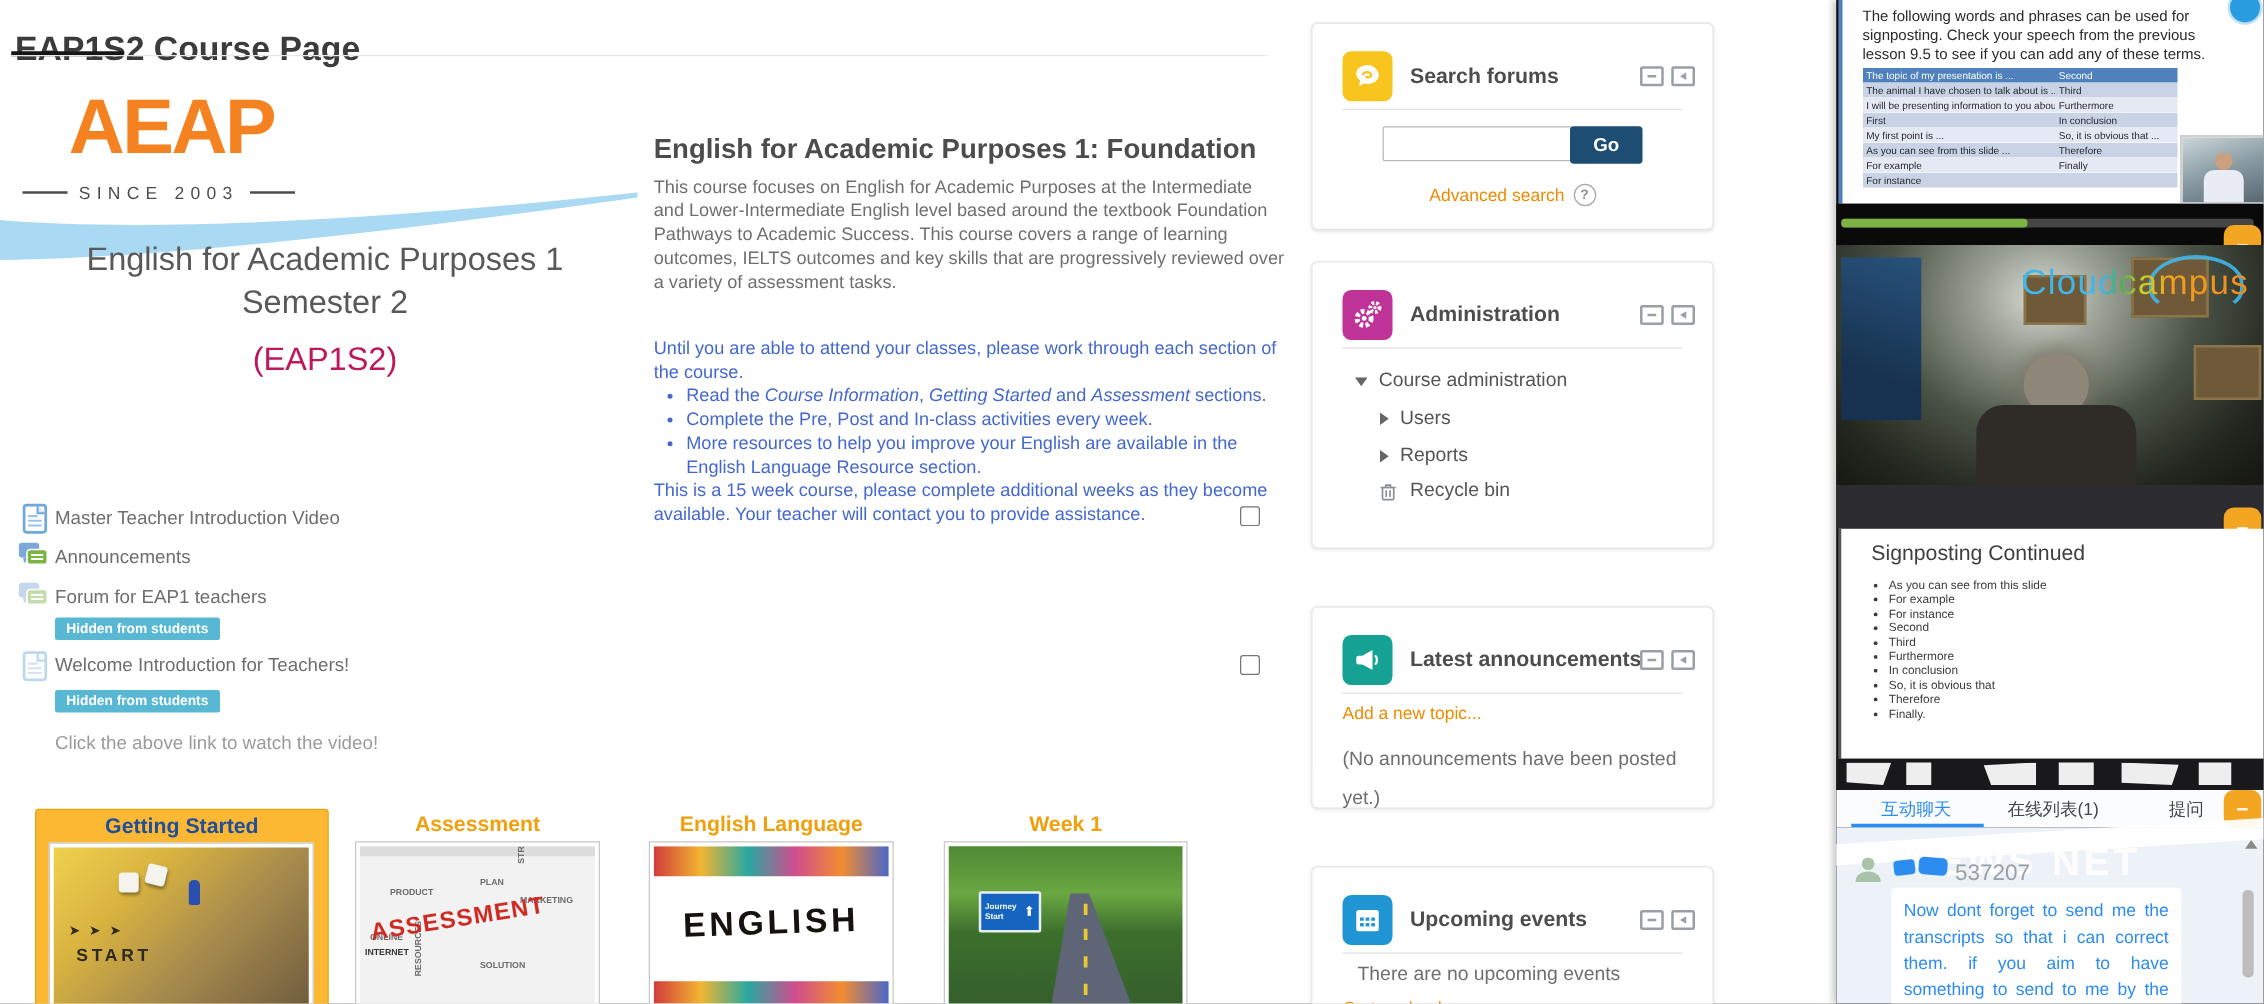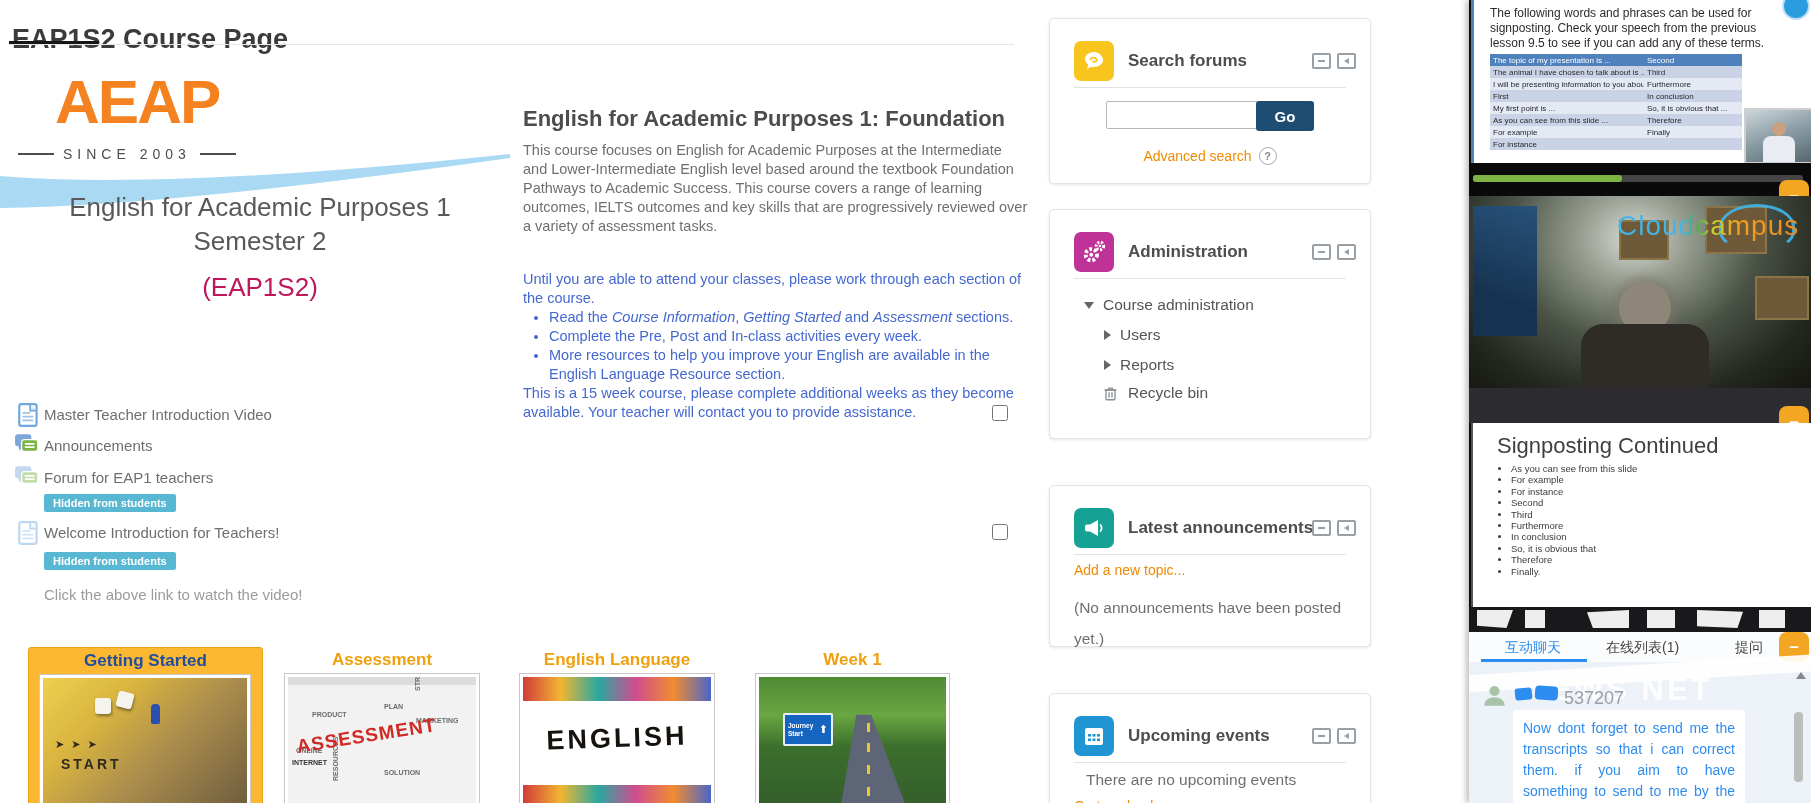--- a/index.html
+++ b/index.html
@@ -111,21 +111,21 @@
   .head2{position:absolute;left:150px;top:86px;width:52px;height:50px;border-radius:50% 50% 46% 46%;background:#8e8678;
          box-shadow:0 0 10px 6px rgba(120,115,100,.55);}
   .body2{position:absolute;left:112px;top:128px;width:128px;height:64px;border-radius:22px 22px 0 0;background:#2f2b26;}
   .cclogo{position:absolute;left:104px;top:14px;font-size:28px;font-weight:400;letter-spacing:1px;
           background:linear-gradient(90deg,#41b6e9 0%,#41b6e9 36%,#4cae4f 44%,#c3d22f 53%,#f2a01d 66%,#ef8a1d 100%);
           -webkit-background-clip:text;background-clip:text;color:transparent;margin-left:44px;}
   .ccloud{position:absolute;left:250px;top:8px;width:70px;height:40px;border:3px solid #41b6e9;border-radius:50% 50% 40% 40%;
           border-bottom-color:transparent;opacity:.9;}
   .darkbar{position:absolute;left:0;top:388px;width:342px;height:35px;background:#2b2b30;}
   .slide2{position:absolute;left:2px;top:423px;width:338px;height:184px;background:#fff;border-left:2px solid #555;}
-  .s2title{position:absolute;left:24px;top:10px;font-size:22px;color:#3f3f3f;}
+  .s2title{position:absolute;left:24px;top:10px;font-size:17px;color:#3f3f3f;}
   .s2list{position:absolute;left:26px;top:40px;margin:0;padding-left:12px;font-size:9.5px;line-height:11.4px;color:#3a3a3a;}
   .wmbar{position:absolute;left:0;top:607px;width:342px;height:25px;background:#19191c;overflow:hidden;}
   .wshape{position:absolute;top:3px;height:18px;background:#fff;opacity:.93;}
   .tabbar{position:absolute;left:0;top:632px;width:342px;height:30px;background:#fbfcfe;}
   .tab{position:absolute;top:7px;font-size:14px;color:#454545;cursor:pointer;white-space:nowrap;}
   .tab.active{color:#2d8cf0;}
   .tabline{position:absolute;left:12px;top:659px;width:106px;height:3px;background:#2d8cf0;}
   .chatbg{position:absolute;left:0;top:662px;width:342px;height:141px;background:#edf2f9;}
   .wswoosh{position:absolute;left:-30px;top:664px;width:430px;height:17px;background:rgba(255,255,255,.92);transform:rotate(-3.5deg);}
   .wmtext{position:absolute;left:56px;top:672px;font-size:31px;font-weight:bold;color:rgba(255,255,255,.85);letter-spacing:3px;}

